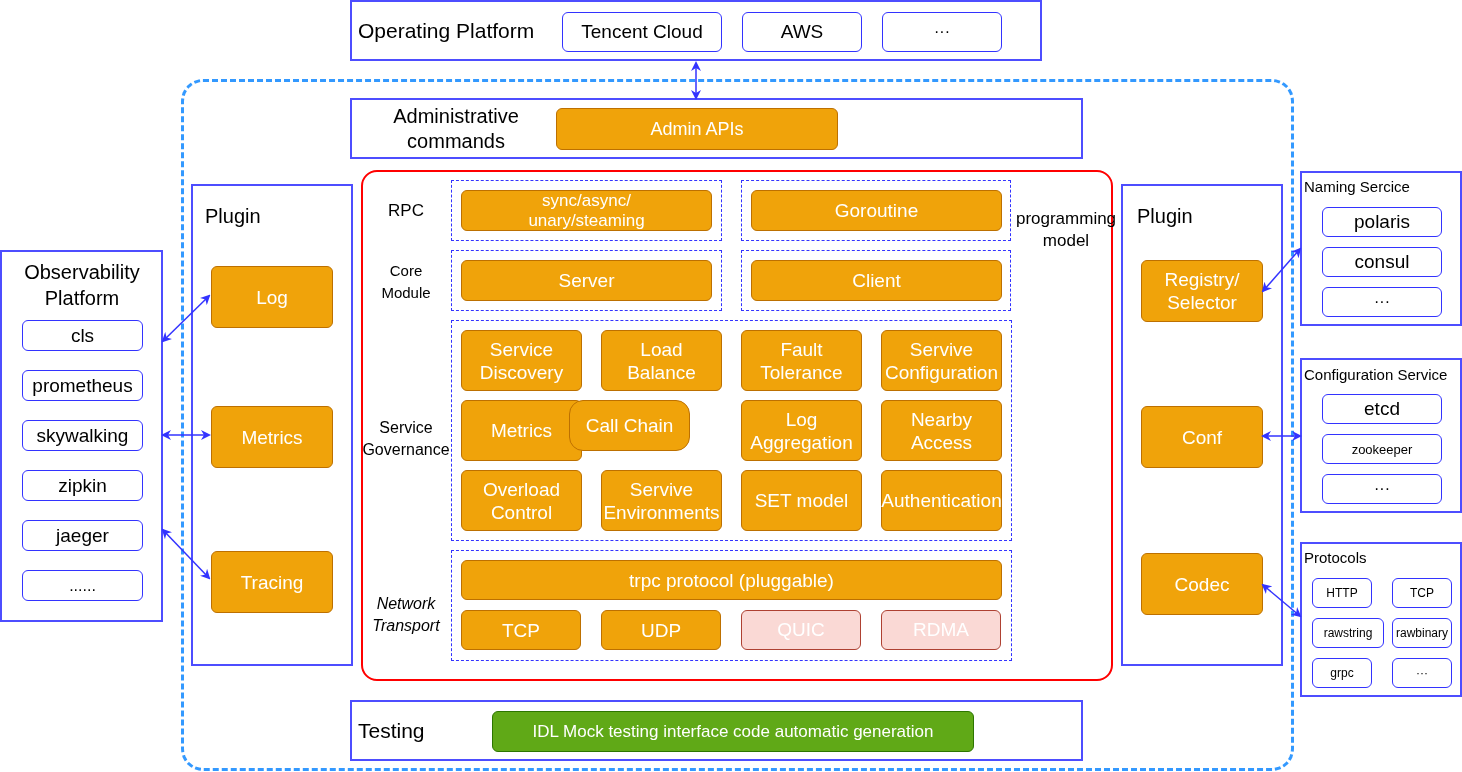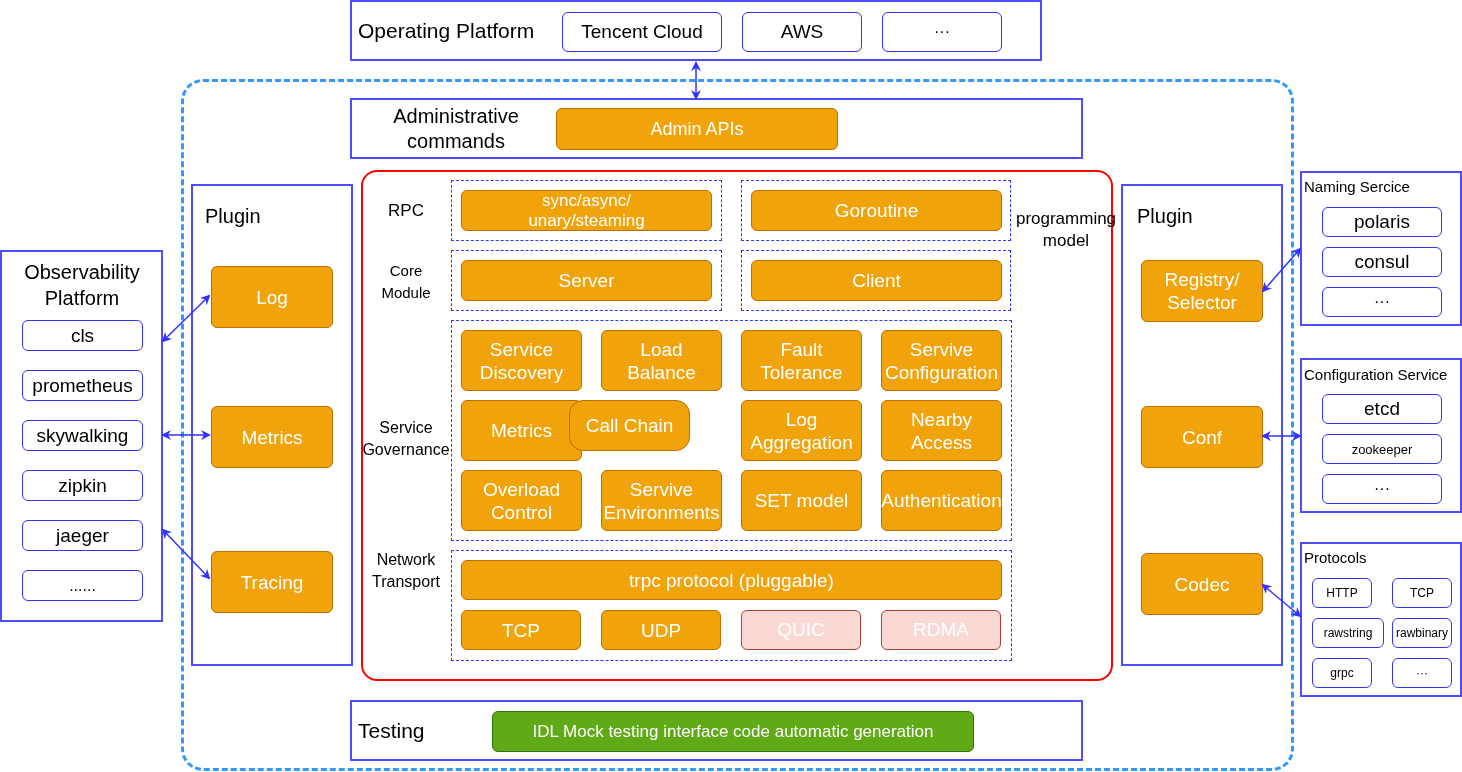--- a/index.html
+++ b/index.html
@@ -86,21 +86,21 @@
 <div class="abs group" style="left:741px; top:250px; width:270px; height:61px;"></div>
 <div class="abs orange" style="left:751px; top:260px; width:251px; height:41px;">Client</div>
 
 <div class="abs label" style="left:356px; top:416px; width:100px; height:46px; font-size:16px; flex-direction:column; line-height:22px;">
   <span>Service</span>
   <span>Governance</span>
 </div>
 <div class="abs group" style="left:451px; top:320px; width:561px; height:221px;"></div>
 <div id="gov-grid"></div>
 
-<div class="abs label" style="left:360px; top:548px; width:92px; height:46px; font-size:16px; flex-direction:column; line-height:22px;">
+<div class="abs label" style="left:360px; top:592px; width:92px; height:46px; font-size:16px; flex-direction:column; line-height:22px;font-style:italic;">
   <span>Network</span>
   <span>Transport</span>
 </div>
 <div class="abs group" style="left:451px; top:550px; width:561px; height:111px;"></div>
 <div class="abs orange" style="left:461px; top:560px; width:541px; height:40px;">trpc protocol (pluggable)</div>
 <div class="abs orange" style="left:461px; top:610px; width:120px; height:40px;">TCP</div>
 <div class="abs orange" style="left:601px; top:610px; width:120px; height:40px;">UDP</div>
 <div class="abs pale" style="left:741px; top:610px; width:120px; height:40px;">QUIC</div>
 <div class="abs pale" style="left:881px; top:610px; width:120px; height:40px;">RDMA</div>
 

